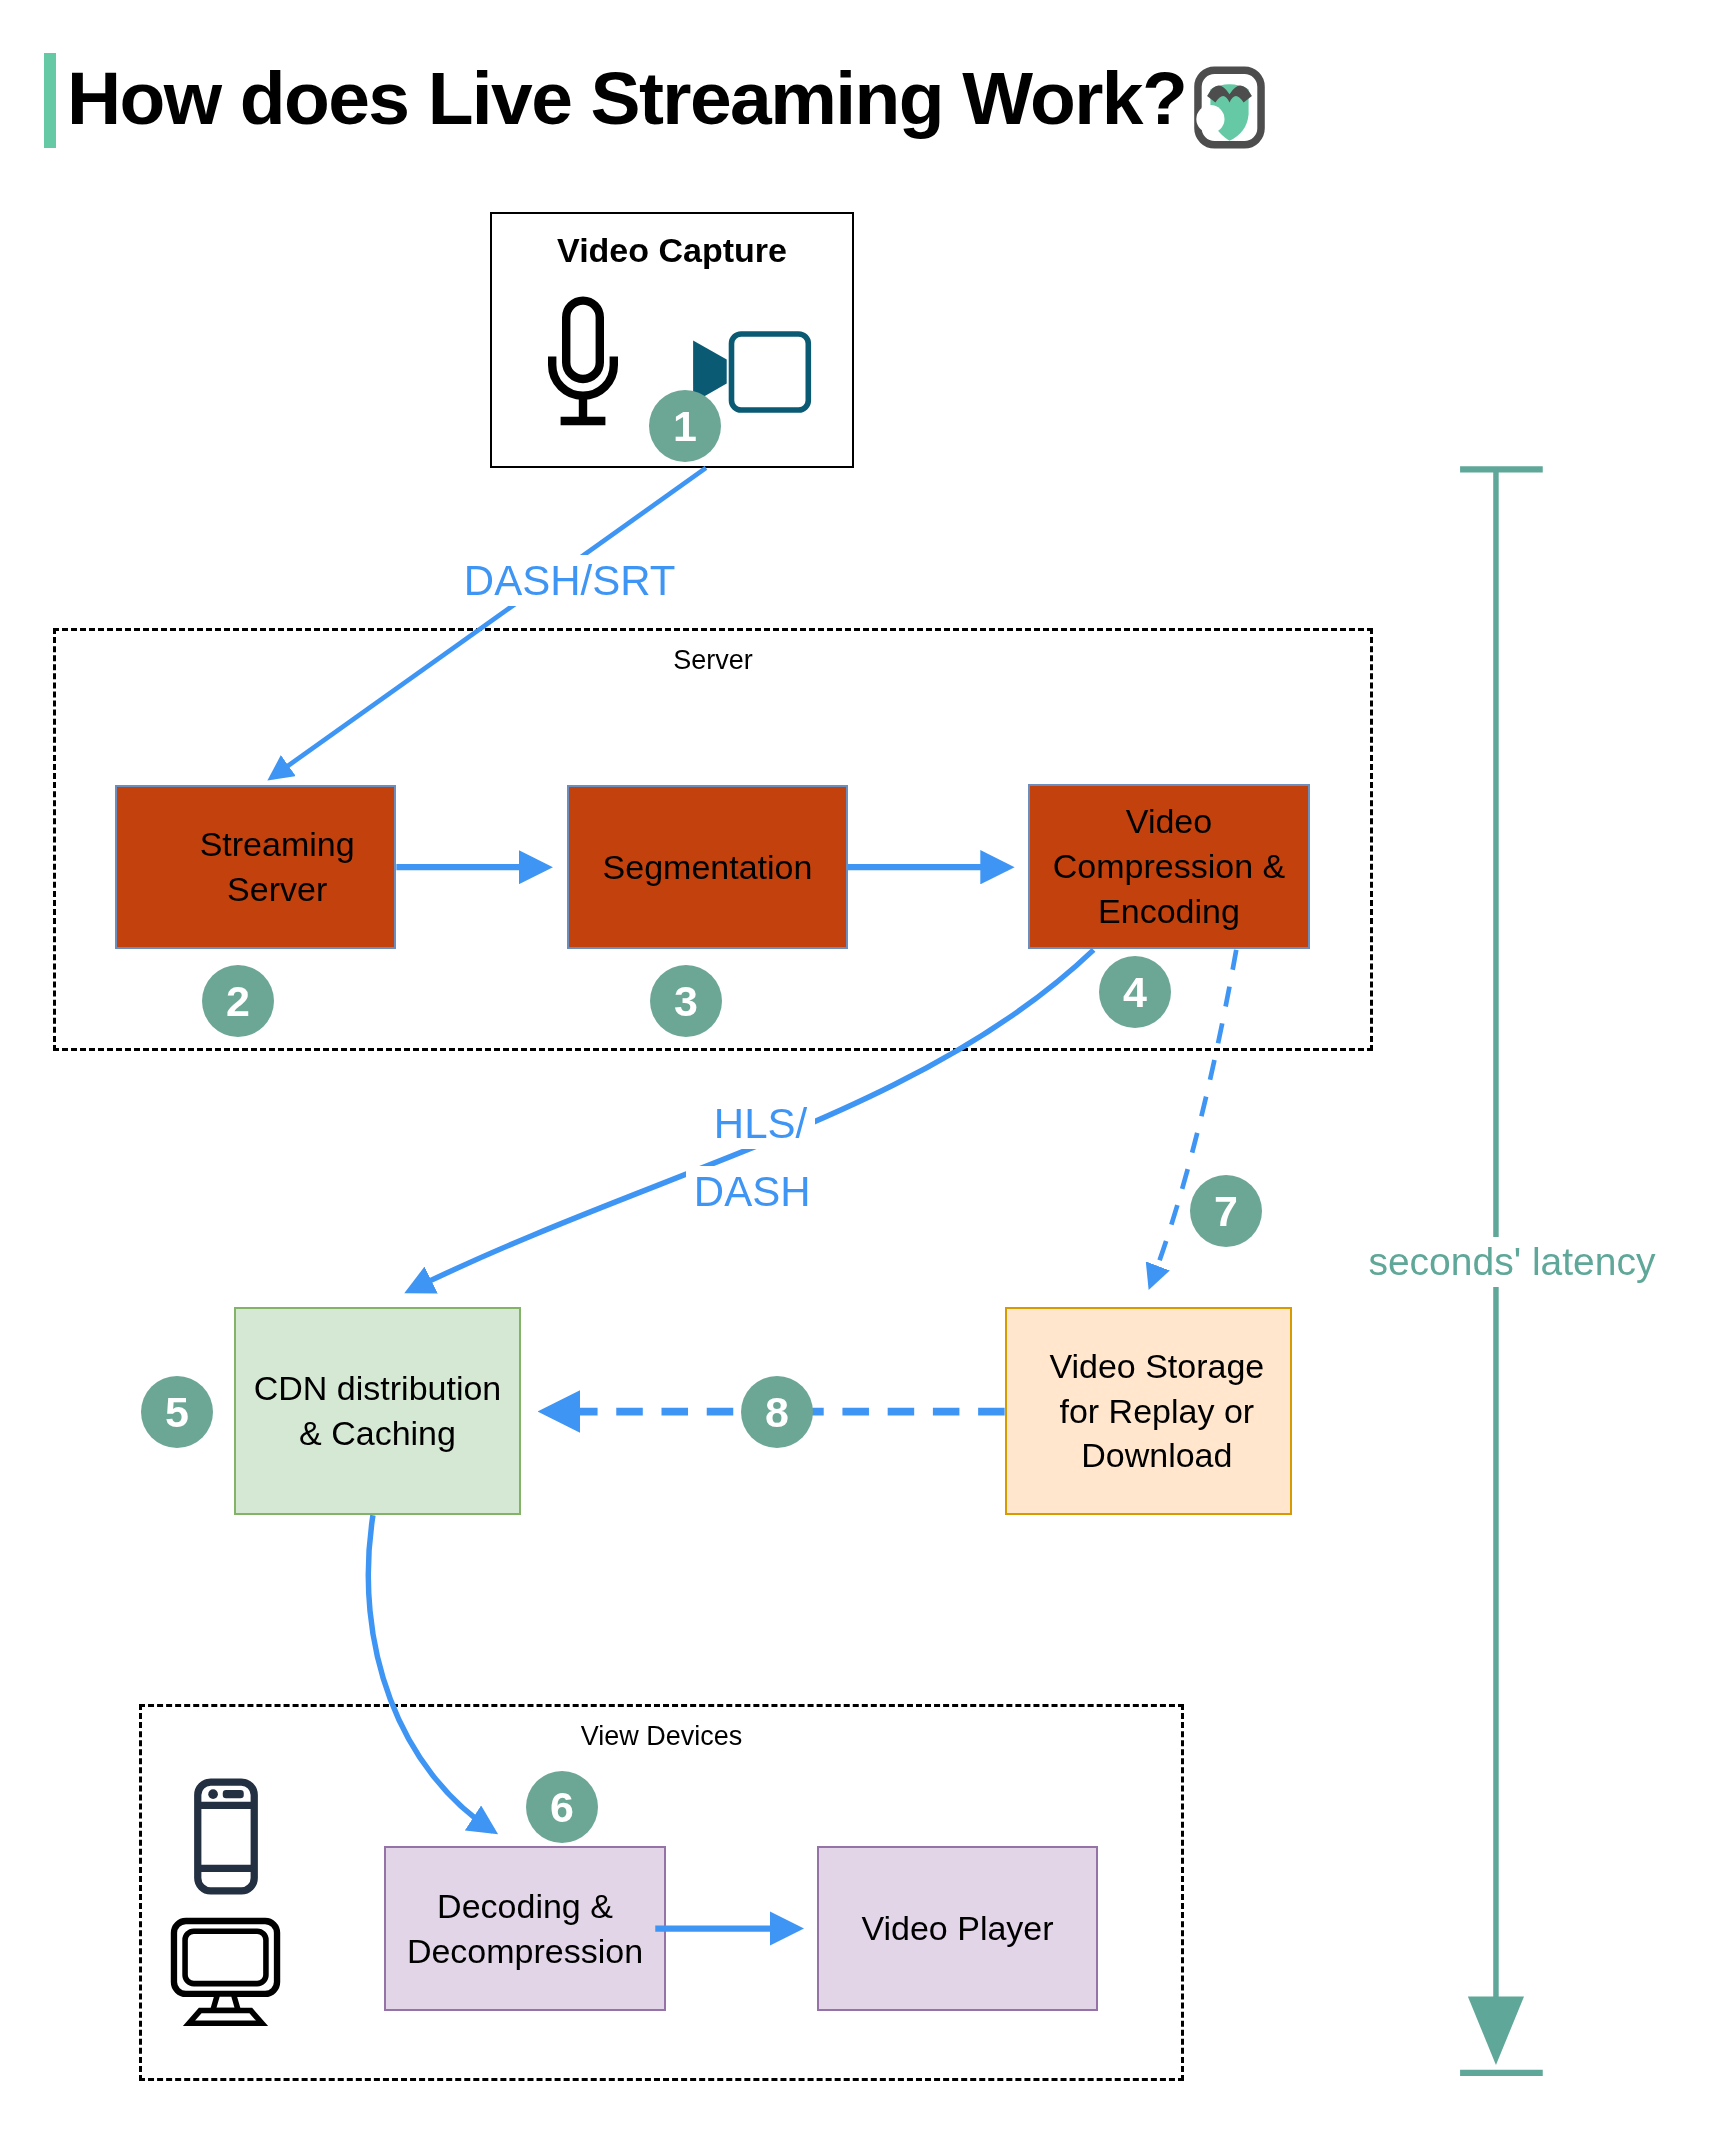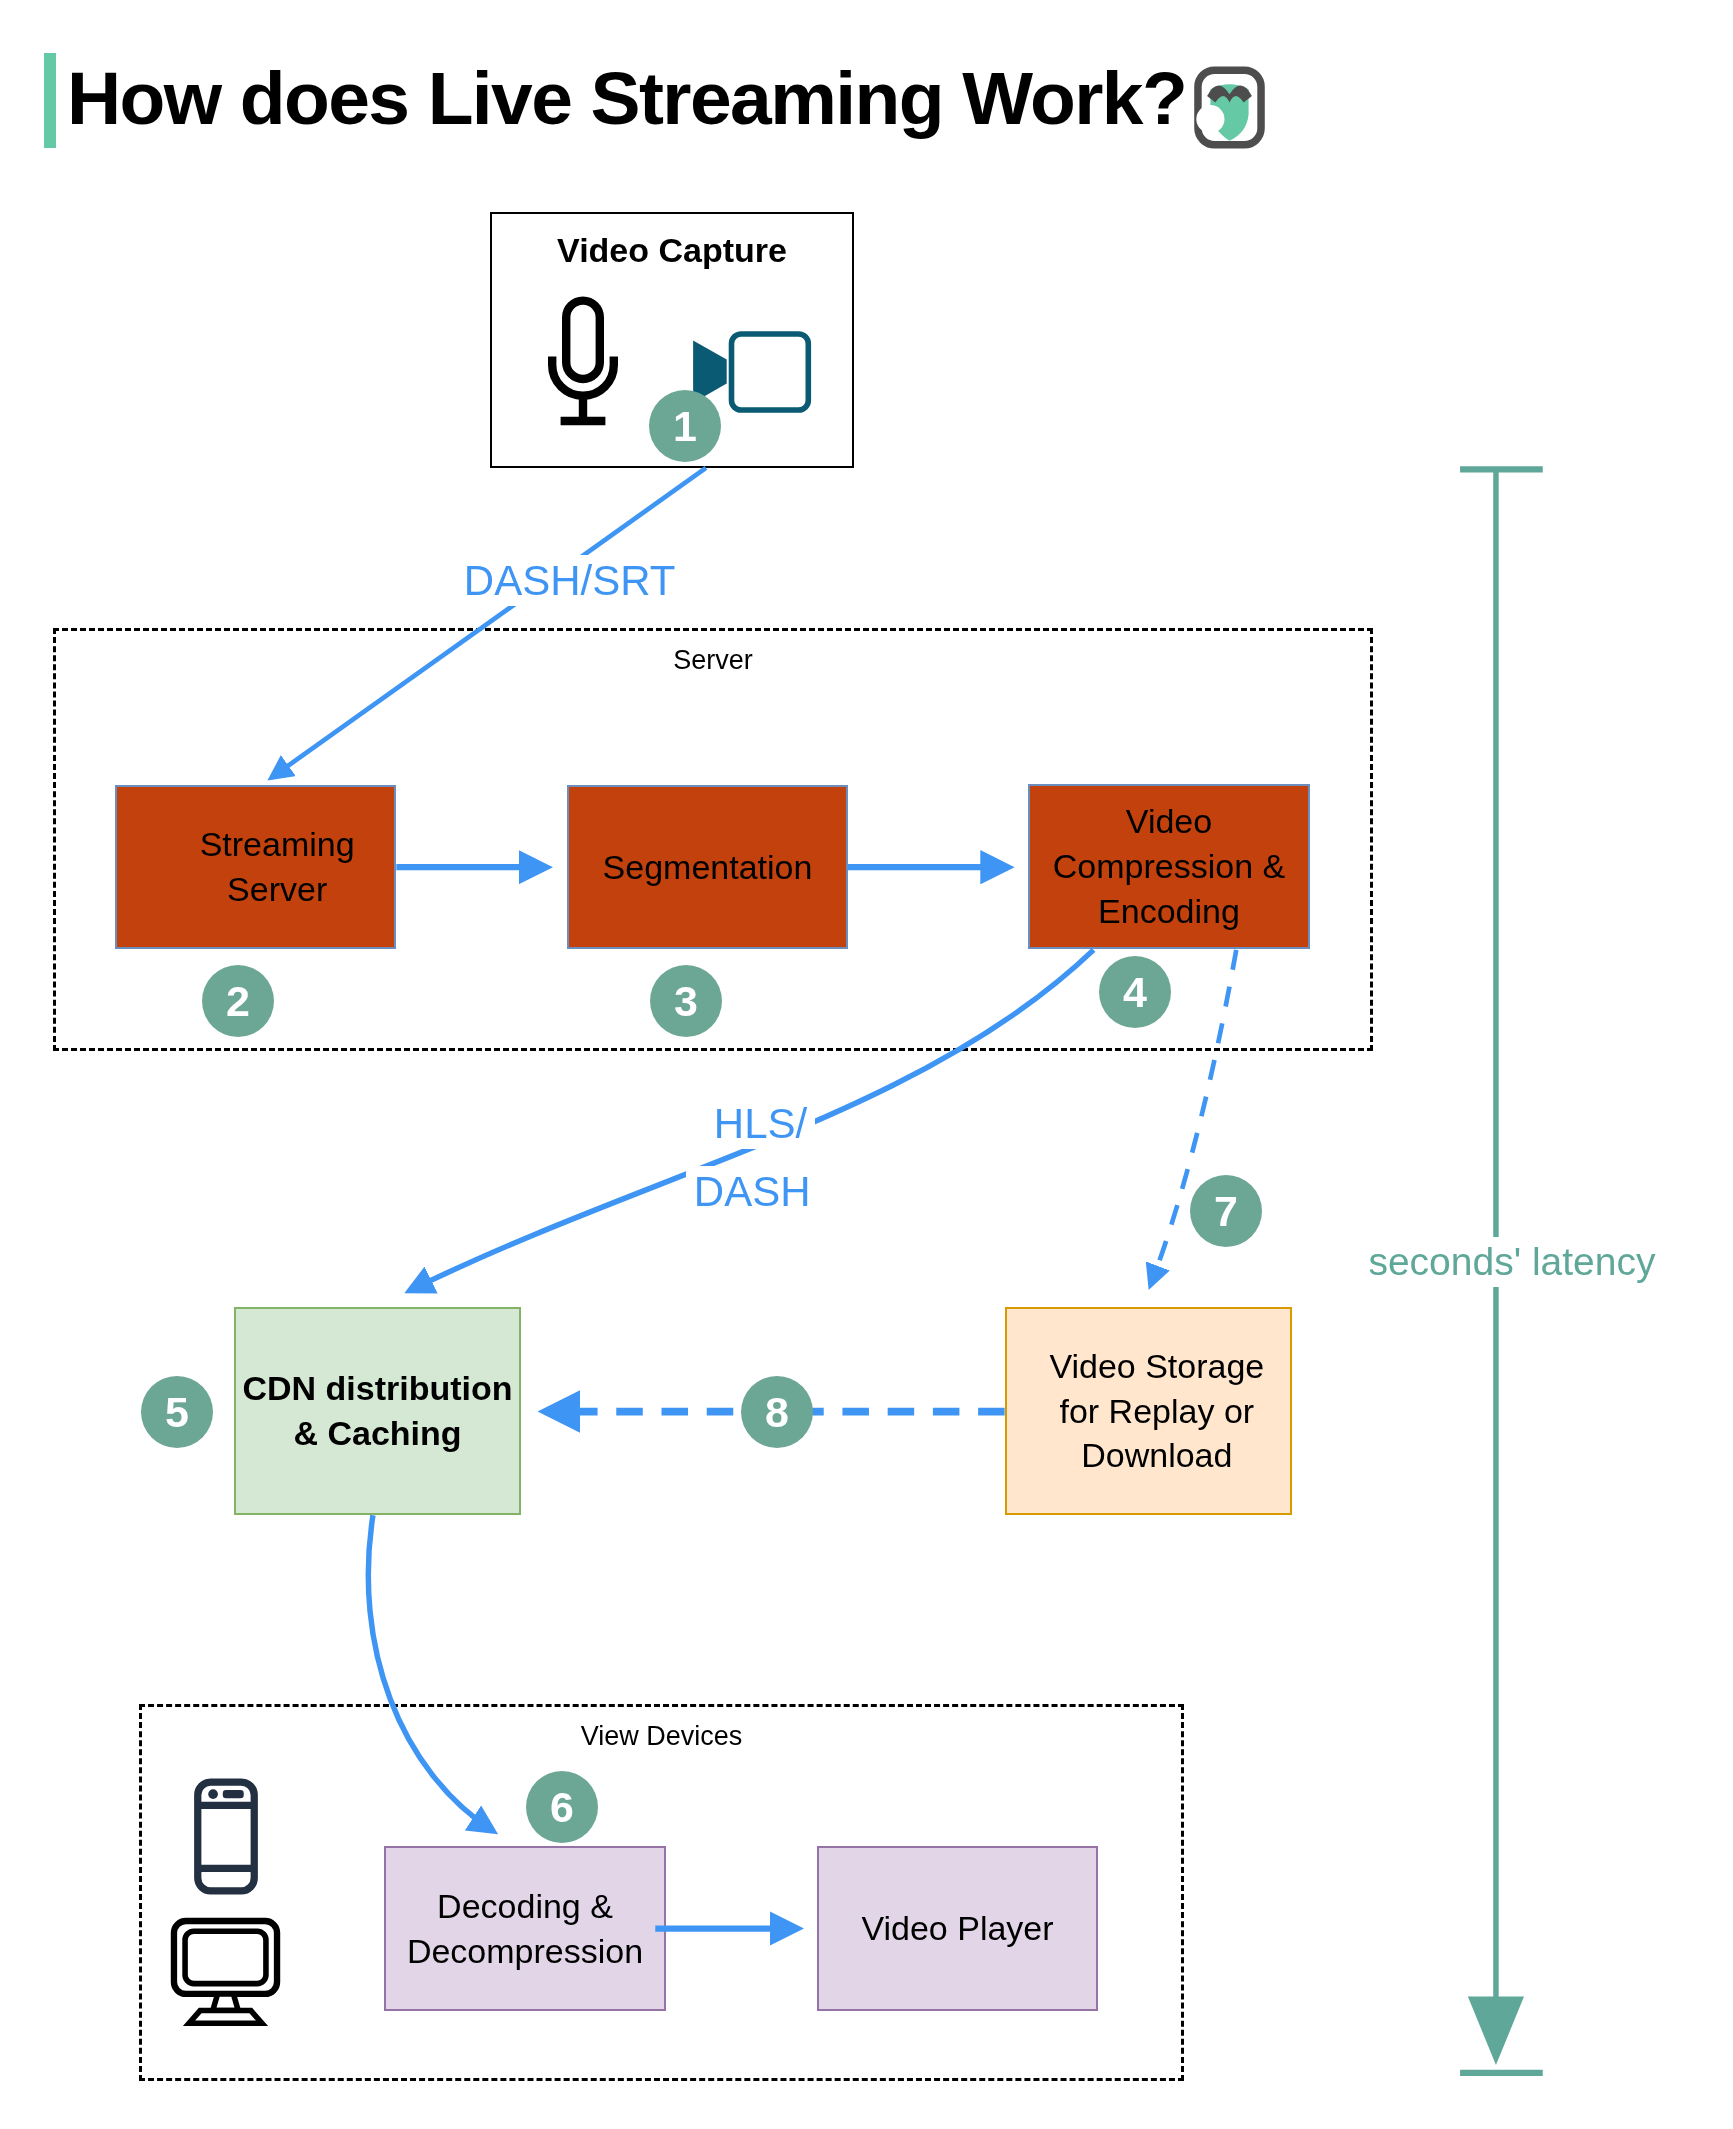--- a/index.html
+++ b/index.html
@@ -82,21 +82,21 @@
     <span>Segmentation</span>
   </div>
   <div class="node node-blue" style="left:1028px;top:784px;width:282px;height:165px;">
     <span style="max-width:257px;">Video Compression &amp; Encoding</span>
   </div>
 
   <div class="step" style="left:202px;top:965px;">2</div>
   <div class="step" style="left:650px;top:965px;">3</div>
   <div class="step" style="left:1099px;top:956px;">4</div>
 
-  <div class="node node-green" style="left:234px;top:1307px;width:287px;height:208px;font-weight:bold;">
+  <div class="node node-green" style="left:234px;top:1307px;width:287px;height:208px;">
     <span>CDN distribution &amp; Caching</span>
   </div>
   <div class="node node-orange" style="left:1005px;top:1307px;width:287px;height:208px;">
     <span style="max-width:257px;">Video Storage for Replay or Download</span>
   </div>
 
   <div class="step" style="left:141px;top:1376px;">5</div>
   <div class="step" style="left:741px;top:1376px;">8</div>
   <div class="step" style="left:1190px;top:1175px;">7</div>
 

